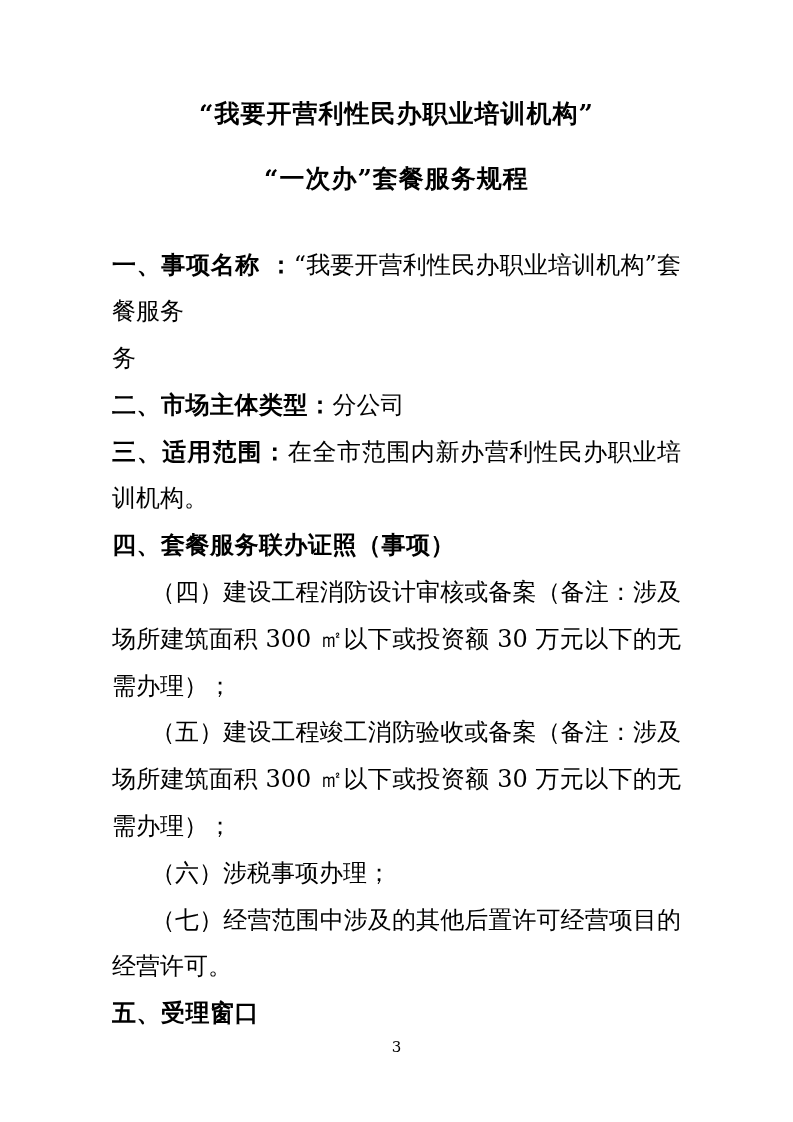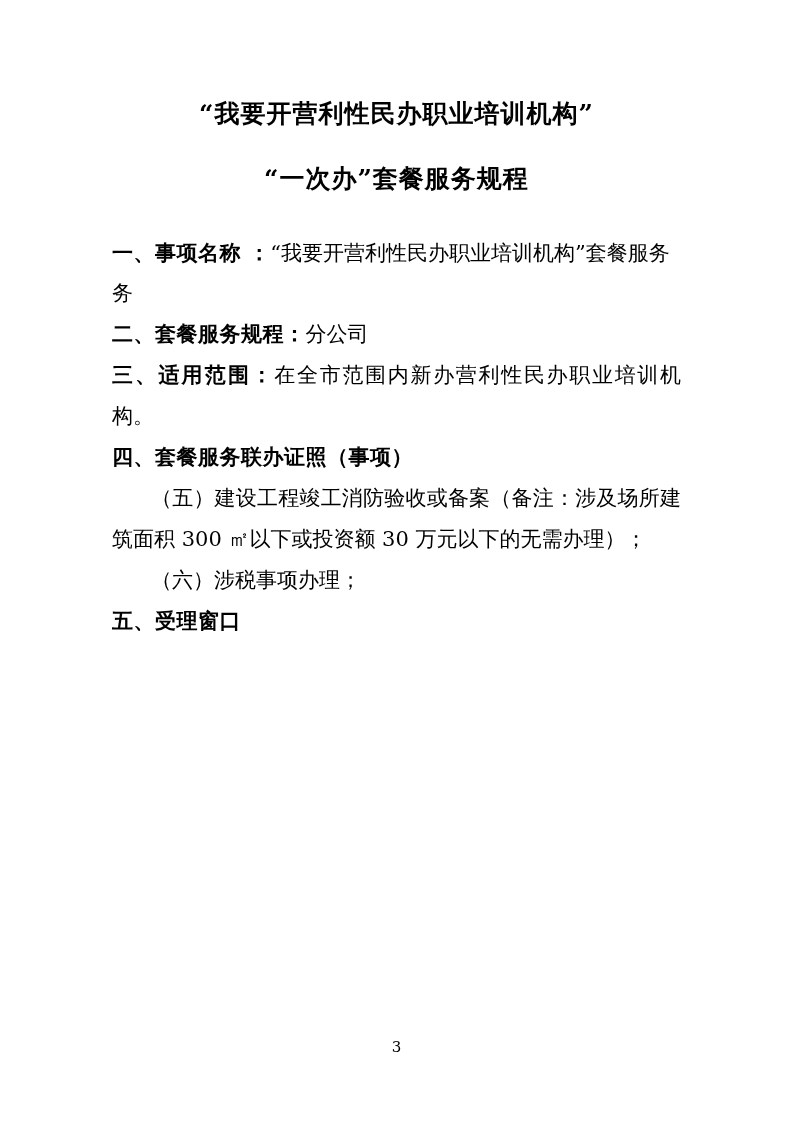--- a/index.html
+++ b/index.html
@@ -30,22 +30,22 @@
     line-height: 1.55;
     font-family: "DejaVu Serif", "Liberation Serif", serif;
   }
   .doc-title .line1 {
     margin-bottom: 26px;
   }
   .doc-title .line2 {
     margin-bottom: 8px;
   }
   .body-block {
-    margin-top: 34px;
-    font-size: 21px;
+    margin-top: 43px;
+    font-size: 24px;
     line-height: 1.95;
     text-align: justify;
   }
   .para {
     margin: 0 0 0 0;
     text-indent: 0;
   }
   .para.indent {
     text-indent: 39px;
   }
@@ -77,28 +77,30 @@
     <div class="line1">“我要开营利性民办职业培训机构”</div>
     <div class="line2">“一次办”套餐服务规程</div>
   </div>
 
   <div class="body-block">
 
     <p class="para"><span class="label-bold">一、事项名称 ：</span><span>“我要开营利性民办职业培训机构”套餐服务</span></p>
 
     <p class="para">务</p>
 
-    <p class="para"><span class="label-bold">二、套餐服务规程：</span><span>分公司</span></p>
+    <p class="para"><span class="label-bold">二、市场主体类型：</span><span>分公司</span></p>
 
     <p class="para"><span class="label-bold">三、适用范围：</span><span>在全市范围内新办营利性民办职业培训机构。</span></p>
 
     <p class="heading">四、套餐服务联办证照（事项）</p>
 
+    <p class="para indent">（四）建设工程消防设计审核或备案（备注：涉及场所建筑面积 300 ㎡以下或投资额 30 万元以下的无需办理）；</p>
     <p class="para indent">（五）建设工程竣工消防验收或备案（备注：涉及场所建筑面积 300 ㎡以下或投资额 30 万元以下的无需办理）；</p>
     <p class="para indent">（六）涉税事项办理；</p>
+    <p class="para indent">（七）经营范围中涉及的其他后置许可经营项目的经营许可。</p>
 
     <p class="heading">五、受理窗口</p>
 
   </div>
 
   <div class="page-number">3</div>
 
 </div>
 
 </body></html>

